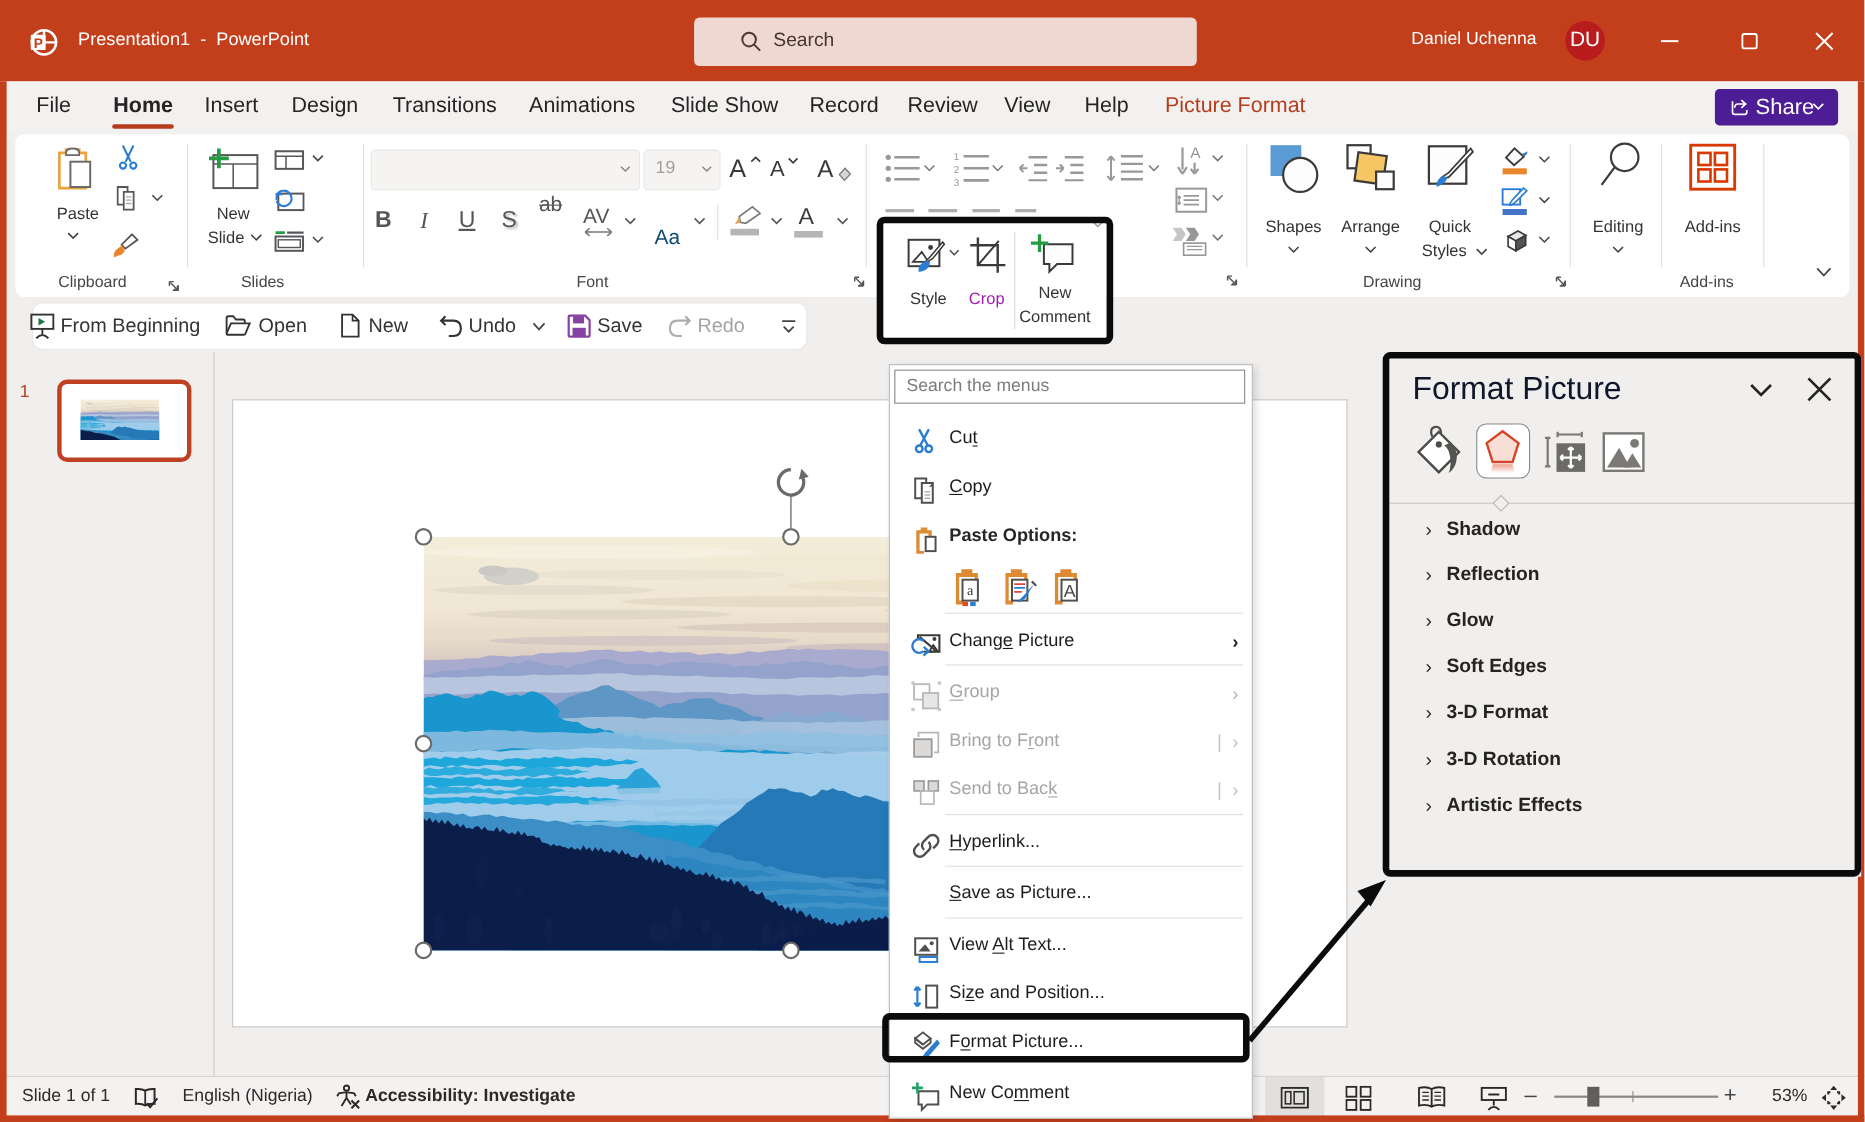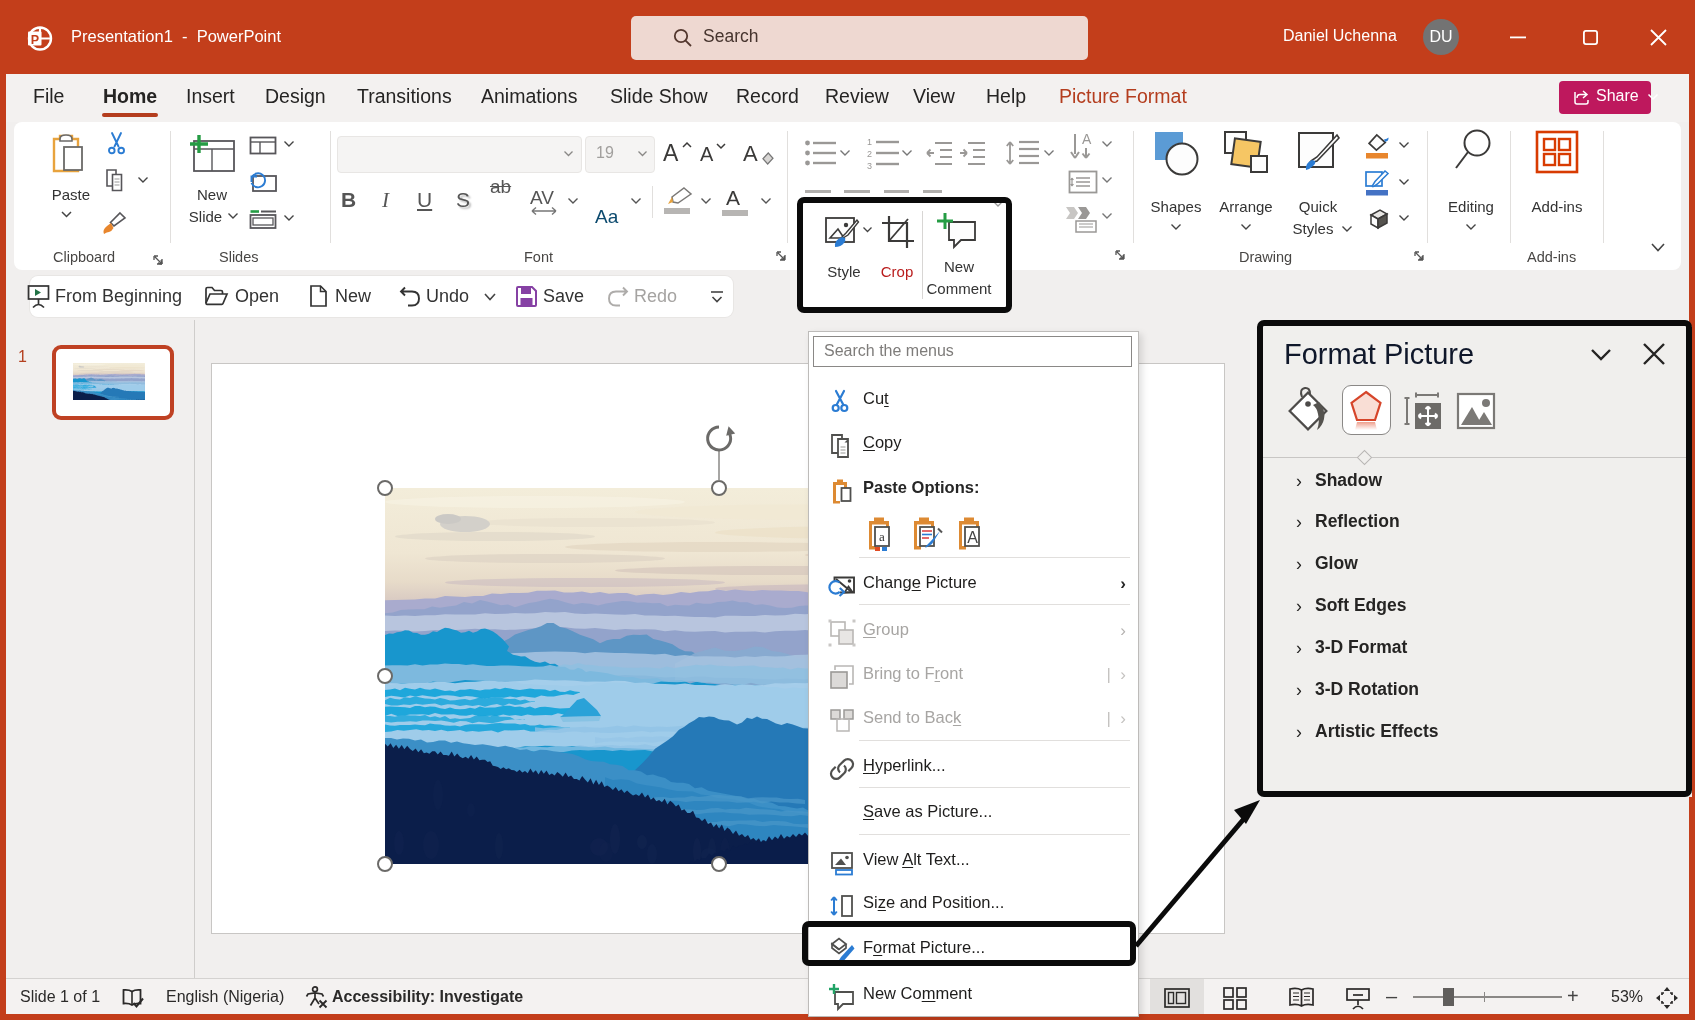--- a/index.html
+++ b/index.html
@@ -6,28 +6,28 @@
 body{font-family:"Liberation Sans",sans-serif;width:1695px;height:1020px;overflow:hidden;position:relative;background:#f1efee;}
 .abs{position:absolute;}
 
 #titlebar{left:0;top:0;width:1695px;height:74px;background:#c33e1b;}
 #pptlogo{left:26px;top:25px;width:25px;height:25px;}
 #doctitle{left:71px;top:27px;color:#ffffff;font-size:16.5px;}
 #searchpill{left:631px;top:16px;width:457px;height:44px;background:#eed8d1;border-radius:5px;}
 #searchpill .mag{position:absolute;left:41px;top:11px;}
 #searchpill .stext{position:absolute;left:72px;top:10px;font-size:17.5px;color:#46342e;}
 #username{left:1283px;top:27px;color:#fff;font-size:16px;}
-#avatar{left:1423px;top:19px;width:36px;height:36px;border-radius:50%;background:#737373;color:#fff;font-size:16px;text-align:center;line-height:36px;}
+#avatar{left:1423px;top:19px;width:36px;height:36px;border-radius:50%;background:#b91c1c;color:#fff;font-size:19px;text-align:center;line-height:36px;}
 .wbtn{top:36px;color:#fff;}
 
 .redstrip{background:#c33e1b;}
 
 #tabrow{left:6px;top:74px;width:1683px;height:48px;background:#f3f1f0;}
 .tab{position:absolute;top:85px;font-size:19.5px;color:#252423;}
-#sharebtn{left:1559px;top:81px;width:92px;height:33px;background:#be185d;border-radius:4px;color:#fff;font-size:16px;}
+#sharebtn{left:1559px;top:81px;width:112px;height:33px;background:#4c1d95;border-radius:4px;color:#fff;font-size:20px;}
 
 #ribbon{left:14px;top:122px;width:1667px;height:148px;background:#ffffff;border-radius:8px;}
 .glabel{position:absolute;top:249px;font-size:14.5px;color:#484644;}
 .gdiv{position:absolute;top:131px;width:1px;height:112px;background:#e1dfdd;}
 
 #qat{left:30px;top:276px;width:703px;height:41px;background:#ffffff;border-radius:8px;box-shadow:0 0 0 1px #e8e6e4;}
 .qitem{position:absolute;top:276px;height:41px;display:flex;align-items:center;font-size:18px;color:#333;white-space:nowrap;}
 
 #leftpanel{left:6px;top:320px;width:188px;height:658px;background:#f1efee;}
 #panelline{left:194px;top:320px;width:1px;height:658px;background:#cfcdcb;}
@@ -410,21 +410,21 @@
       <path d="M18 23 Q10 26 11 33 Q17 33 20 29 Q22 26.5 21 24 Z" fill="#2b7cd3"></path>
     </svg>
 <svg class="abs" style="left:59px;top:23px;" width="11" height="8" viewBox="0 0 11 8">
       <path d="M1.5 1.5 L5.5 5.5 L9.5 1.5" fill="none" stroke="#444" stroke-width="1.3"></path>
     </svg>
 <div class="abs" style="left:13px;top:60px;width:56px;text-align:center;font-size:15px;color:#333;">Style</div>
 <svg class="abs" style="left:77px;top:11px;" width="36" height="36" viewBox="0 0 36 36">
       <path d="M9 2 V27 H34 M2 9 H27 V34" fill="none" stroke="#3b3a39" stroke-width="2.2"></path>
       <path d="M9 27 L28 5" stroke="#3b3a39" stroke-width="1.8"></path>
     </svg>
-<div class="abs" style="left:66px;top:60px;width:56px;text-align:center;font-size:15px;color:#b91c1c;">Crop</div>
+<div class="abs" style="left:66px;top:60px;width:56px;text-align:center;font-size:15px;color:#a21caf;">Crop</div>
 <div class="abs" style="left:119px;top:8px;width:1px;height:88px;background:#d8d6d4;"></div>
 <svg class="abs" style="left:134px;top:9px;" width="42" height="40" viewBox="0 0 42 40">
       <path d="M12 10 H38 V28 H24 L17 35 V28 H12 Z" fill="#fdfdfd" stroke="#3b3a39" stroke-width="1.8"></path>
       <path d="M8 1 V17 M0 9 H16" stroke="#259c44" stroke-width="3"></path>
     </svg>
 <div class="abs" style="left:128px;top:55px;width:56px;text-align:center;font-size:15px;color:#333;">New</div>
 <div class="abs" style="left:118px;top:77px;width:76px;text-align:center;font-size:15px;color:#333;">Comment</div>
 </div>
 
 <div class="abs" id="qat"></div>

